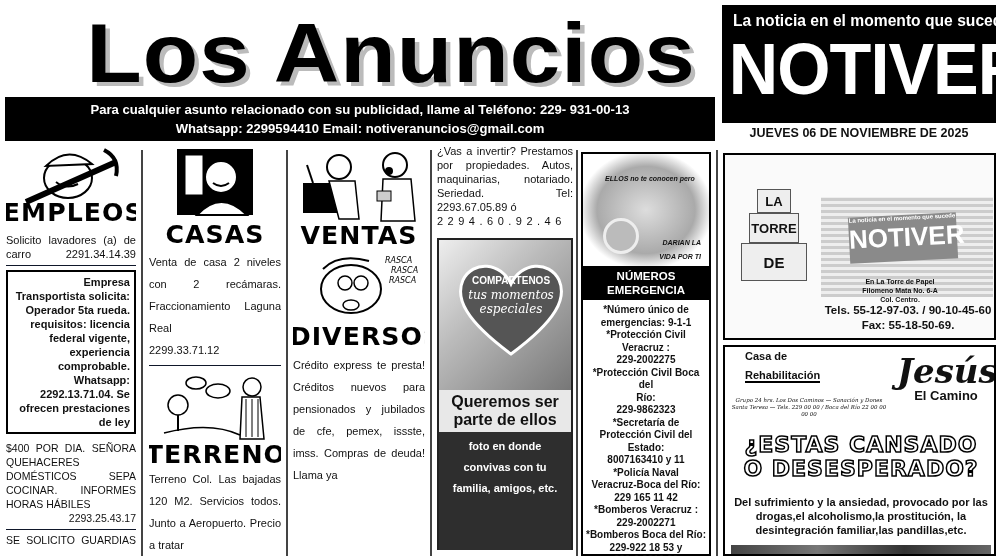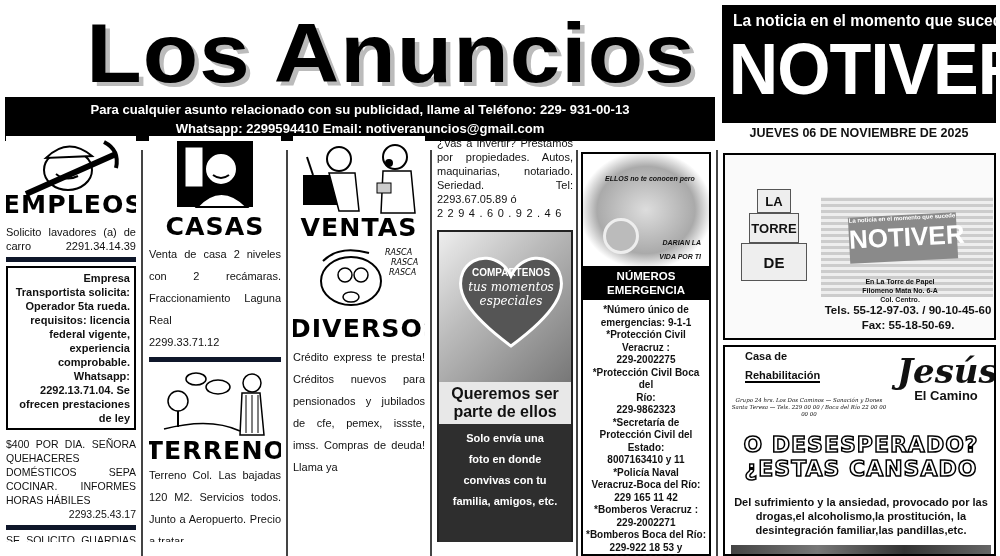--- a/index.html
+++ b/index.html
@@ -12,24 +12,24 @@
   .mast-bar div { transform: scaleX(0.97); }
 
   .noti-box { left: 722px; top: 5px; width: 274px; height: 118px; background: #000; color: #fff; text-align: center; }
   .noti-tag { font-size: 17px; font-weight: bold; padding-top: 6px; transform: scaleX(0.92); white-space: nowrap; }
   .noti-name { font-size: 72px; font-weight: 900; line-height: 76px; letter-spacing: -1px; transform: scaleX(0.95); }
   .noti-date { left: 722px; top: 126px; width: 274px; font-weight: bold; font-size: 12.5px; text-align: center; }
 
   
   .vrule { width: 2px; background: #444; top: 150px; height: 406px; }
 
-  .col { top: 136px; height: 406px; overflow: hidden; font-size: 11px; line-height: 14px; }
+  .col { top: 144px; height: 406px; overflow: hidden; font-size: 11px; line-height: 14px; }
   .just { text-align: justify; }
   .spread { letter-spacing: 4.5px; }
-  .ad { padding: 3px 0 4px; border-bottom: 5px solid #0f172a; }
+  .ad { padding: 3px 0 4px; border-bottom: 1px solid #0f172a; }
 
   .cat-art { display: flex; align-items: center; justify-content: center; background: #fff; }
   .cat-title { font-family: "DejaVu Sans", sans-serif; font-weight: 900; font-size: 24px; letter-spacing: 1px; text-align: center; color: #000; transform: scaleX(1.05); }
 
   .boxed { border: 2px solid #000; font-weight: bold; text-align: right; padding: 3px 4px; font-size: 11px; line-height: 14px; margin: 4px 0; }
 
   
   .promo { border: 2px solid #222; background: #2e2e2e; color: #fff; overflow: hidden; }
   .promo-photo { height: 150px; background: linear-gradient(135deg,#eee 0%,#bbb 40%,#777 100%); position: relative; }
   .heart { position: absolute; left: 16px; top: 18px; width: 112px; height: 100px; }
@@ -198,21 +198,20 @@
         <div style="font-weight:bold; font-size:10px;">COMPARTENOS</div>
         <div style="font-family:'DejaVu Serif',serif; font-style:italic; font-size:12px; line-height:14px;">tus momentos</div>
         <div style="font-family:'DejaVu Serif',serif; font-style:italic; font-size:12px; line-height:14px;">especiales</div>
       </div>
     </div>
     <div class="promo-banner">
       <div>Queremos ser</div>
       <div>parte de ellos</div>
     </div>
     <div class="promo-body">
-      <div>Solo envía una</div>
       <div>foto en donde</div>
       <div>convivas con tu</div>
       <div>familia, amigos, etc.</div>
     </div>
 
   </div>
 </div>
 
 <div class="abs col" style="left:581px; width:130px; top:152px;">
   <div class="emerg" style="height:404px">
@@ -273,18 +272,18 @@
   <div class="rehab-title">
     <div>Casa de</div>
     <div><span>Rehabilitación</span></div>
   </div>
   <div class="rehab-addr">Grupo 24 hrs. Los Dos Caminos — Sanación y Dones Santa Teresa — Tels. 229 00 00 / Boca del Río 22 00 00 00 00</div>
   <div class="jesus">
     <div class="j">Jesús</div>
     <div class="c">El Camino</div>
   </div>
   <div class="estas">
+    <div>¿ESTAS CANSADO</div>
     <div>O DESESPERADO?</div>
-    <div>¿ESTAS CANSADO</div>
   </div>
   <div class="rehab-body">Del sufrimiento y la ansiedad, provocado por las drogas,el alcoholismo,la prostitución, la desintegración familiar,las pandillas,etc.</div>
   <div class="rehab-photo"></div>
 </div>
 
 </body></html>

